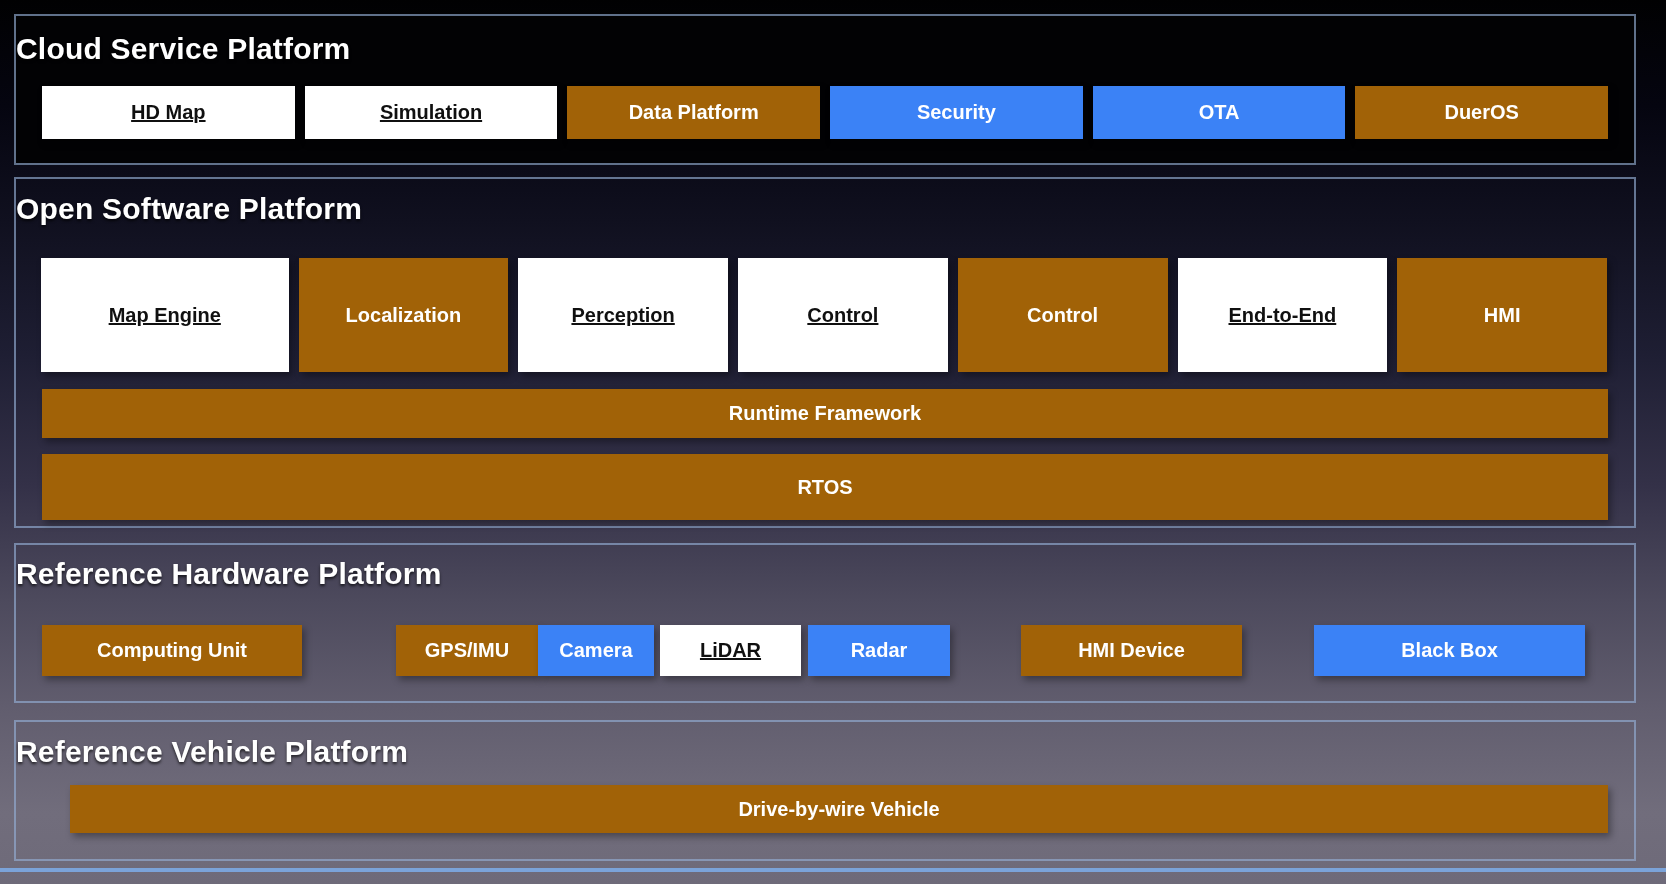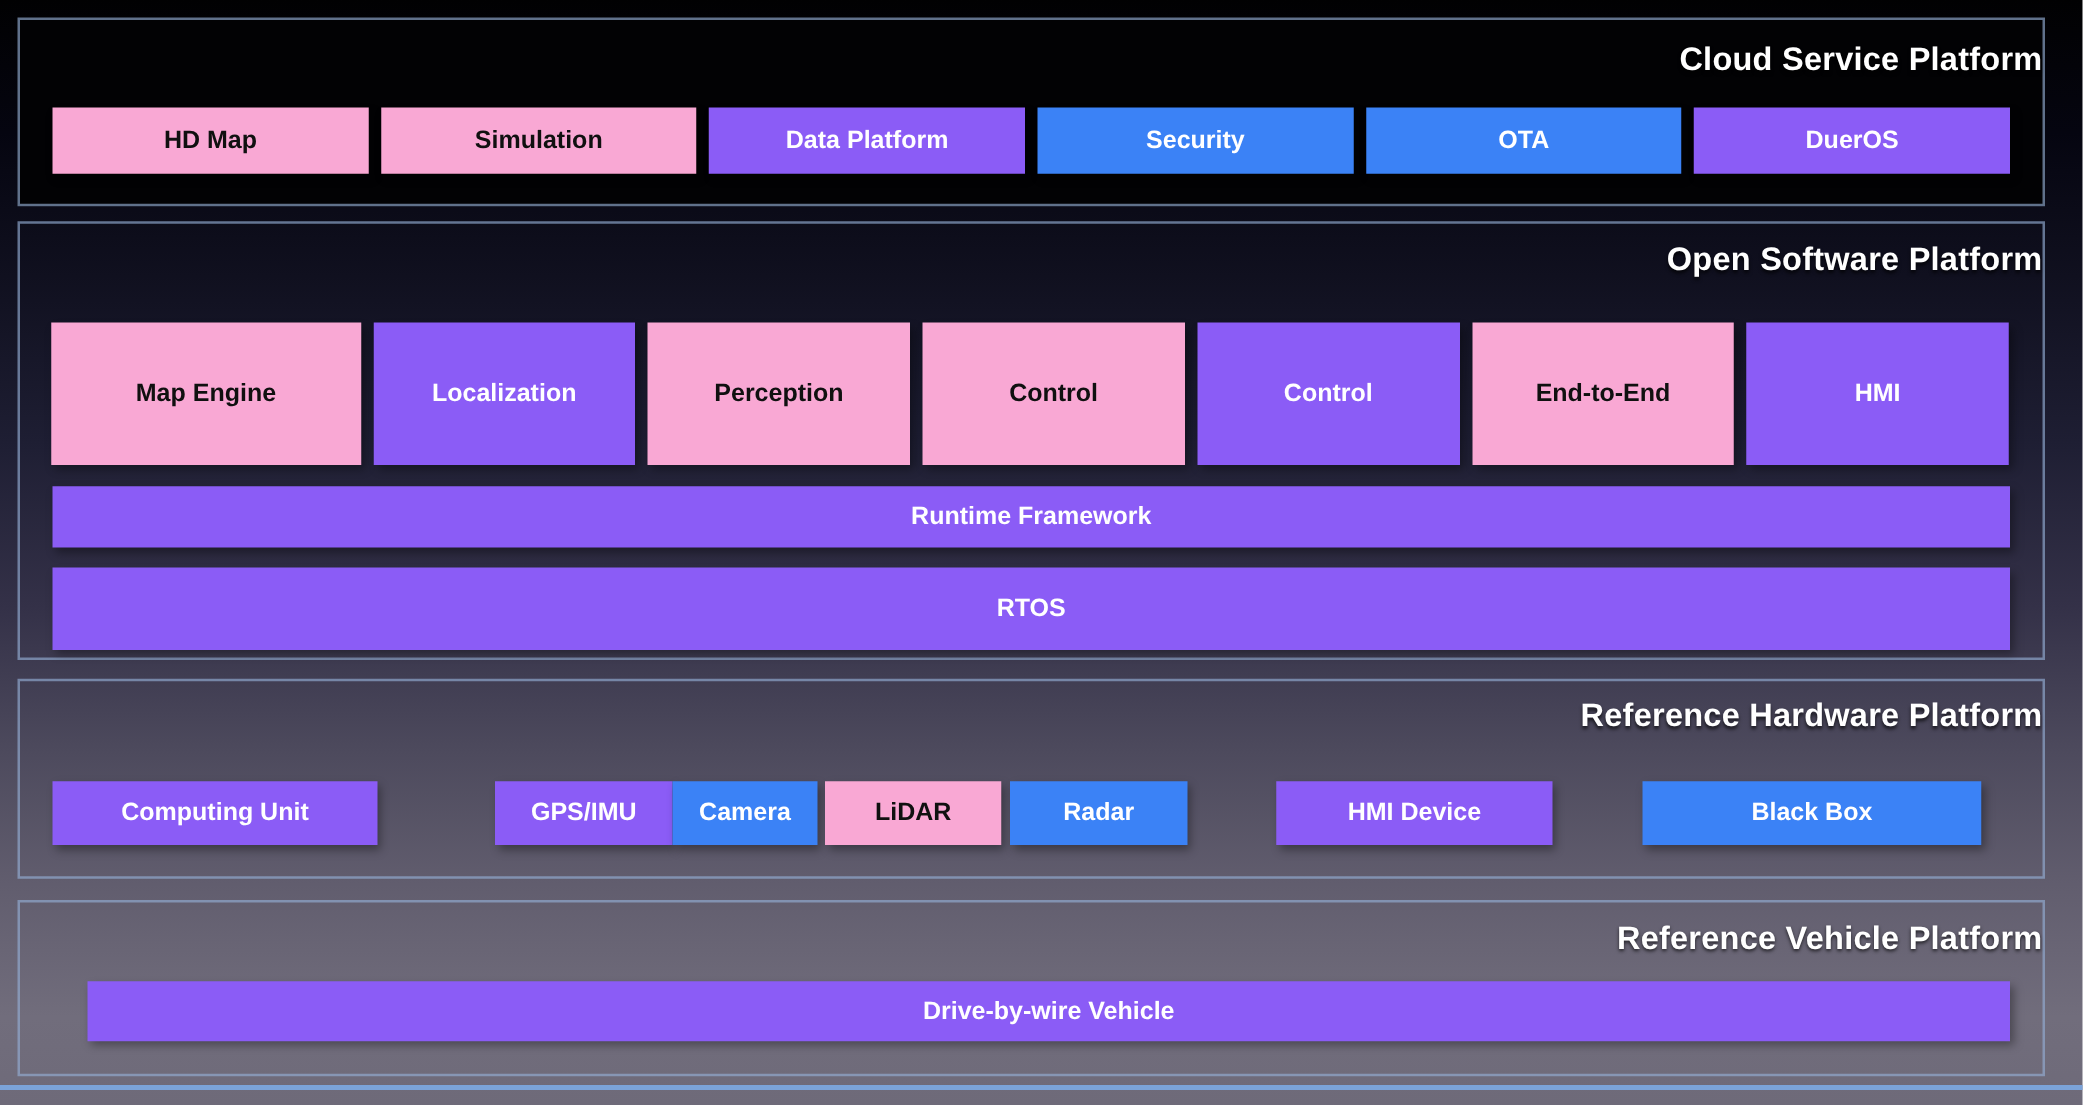--- a/index.html
+++ b/index.html
@@ -17,36 +17,36 @@
     position: absolute; left: 14px; width: 1622px;
     border: 2px solid rgba(148, 173, 212, 0.65);
     box-sizing: border-box;
   }
   #sec-cloud    { top: 14px;  height: 151px; background: #020204; }
   #sec-software { top: 177px; height: 351px; }
   #sec-hardware { top: 543px; height: 160px; }
   #sec-vehicle  { top: 720px; height: 141px; }
 
   .sec-title {
-    position: absolute; left: 0; right: 0; text-align: right;
-    color: #ffffff; font-size: 26px; letter-spacing: 0.2px;
+    position: absolute; left: 0; right: 0; text-align: left;
+    color: #ffffff; font-size: 30px; letter-spacing: 0.2px;
     text-shadow: 0 2px 3px rgba(0,0,0,0.7);
   }
   #sec-cloud .sec-title    { top: 16px; }
   #sec-software .sec-title { top: 13px; }
   #sec-hardware .sec-title { top: 12px; }
   #sec-vehicle .sec-title  { top: 13px; }
 
   .box {
     display: flex; align-items: center; justify-content: center;
     font-size: 20px; text-align: center; box-sizing: border-box;
     box-shadow: 3px 4px 7px rgba(0,0,0,0.35);
   }
-  .yellow { background: #f9a8d4; color: #101010; }
-  .blue   { background: #8b5cf6; color: #ffffff; }
+  .yellow { background: #ffffff; color: #101010; text-decoration: underline; }
+  .blue   { background: #a16207; color: #ffffff; }
   .slate  { background: #3b82f6; color: #ffffff; }
 
   
   #cloud-row { position: absolute; left: 26px; right: 26px; top: 70px; height: 53px; display: flex; gap: 10px; }
   #cloud-row .box { flex: 1 1 0; }
 
   
   #sw-modules { position: absolute; left: 25px; right: 27px; top: 79px; height: 114px; display: flex; gap: 10px; }
   #sw-modules .box { flex: 1 1 0; }
   #sw-modules .wide { flex: 1.18 1 0; }

